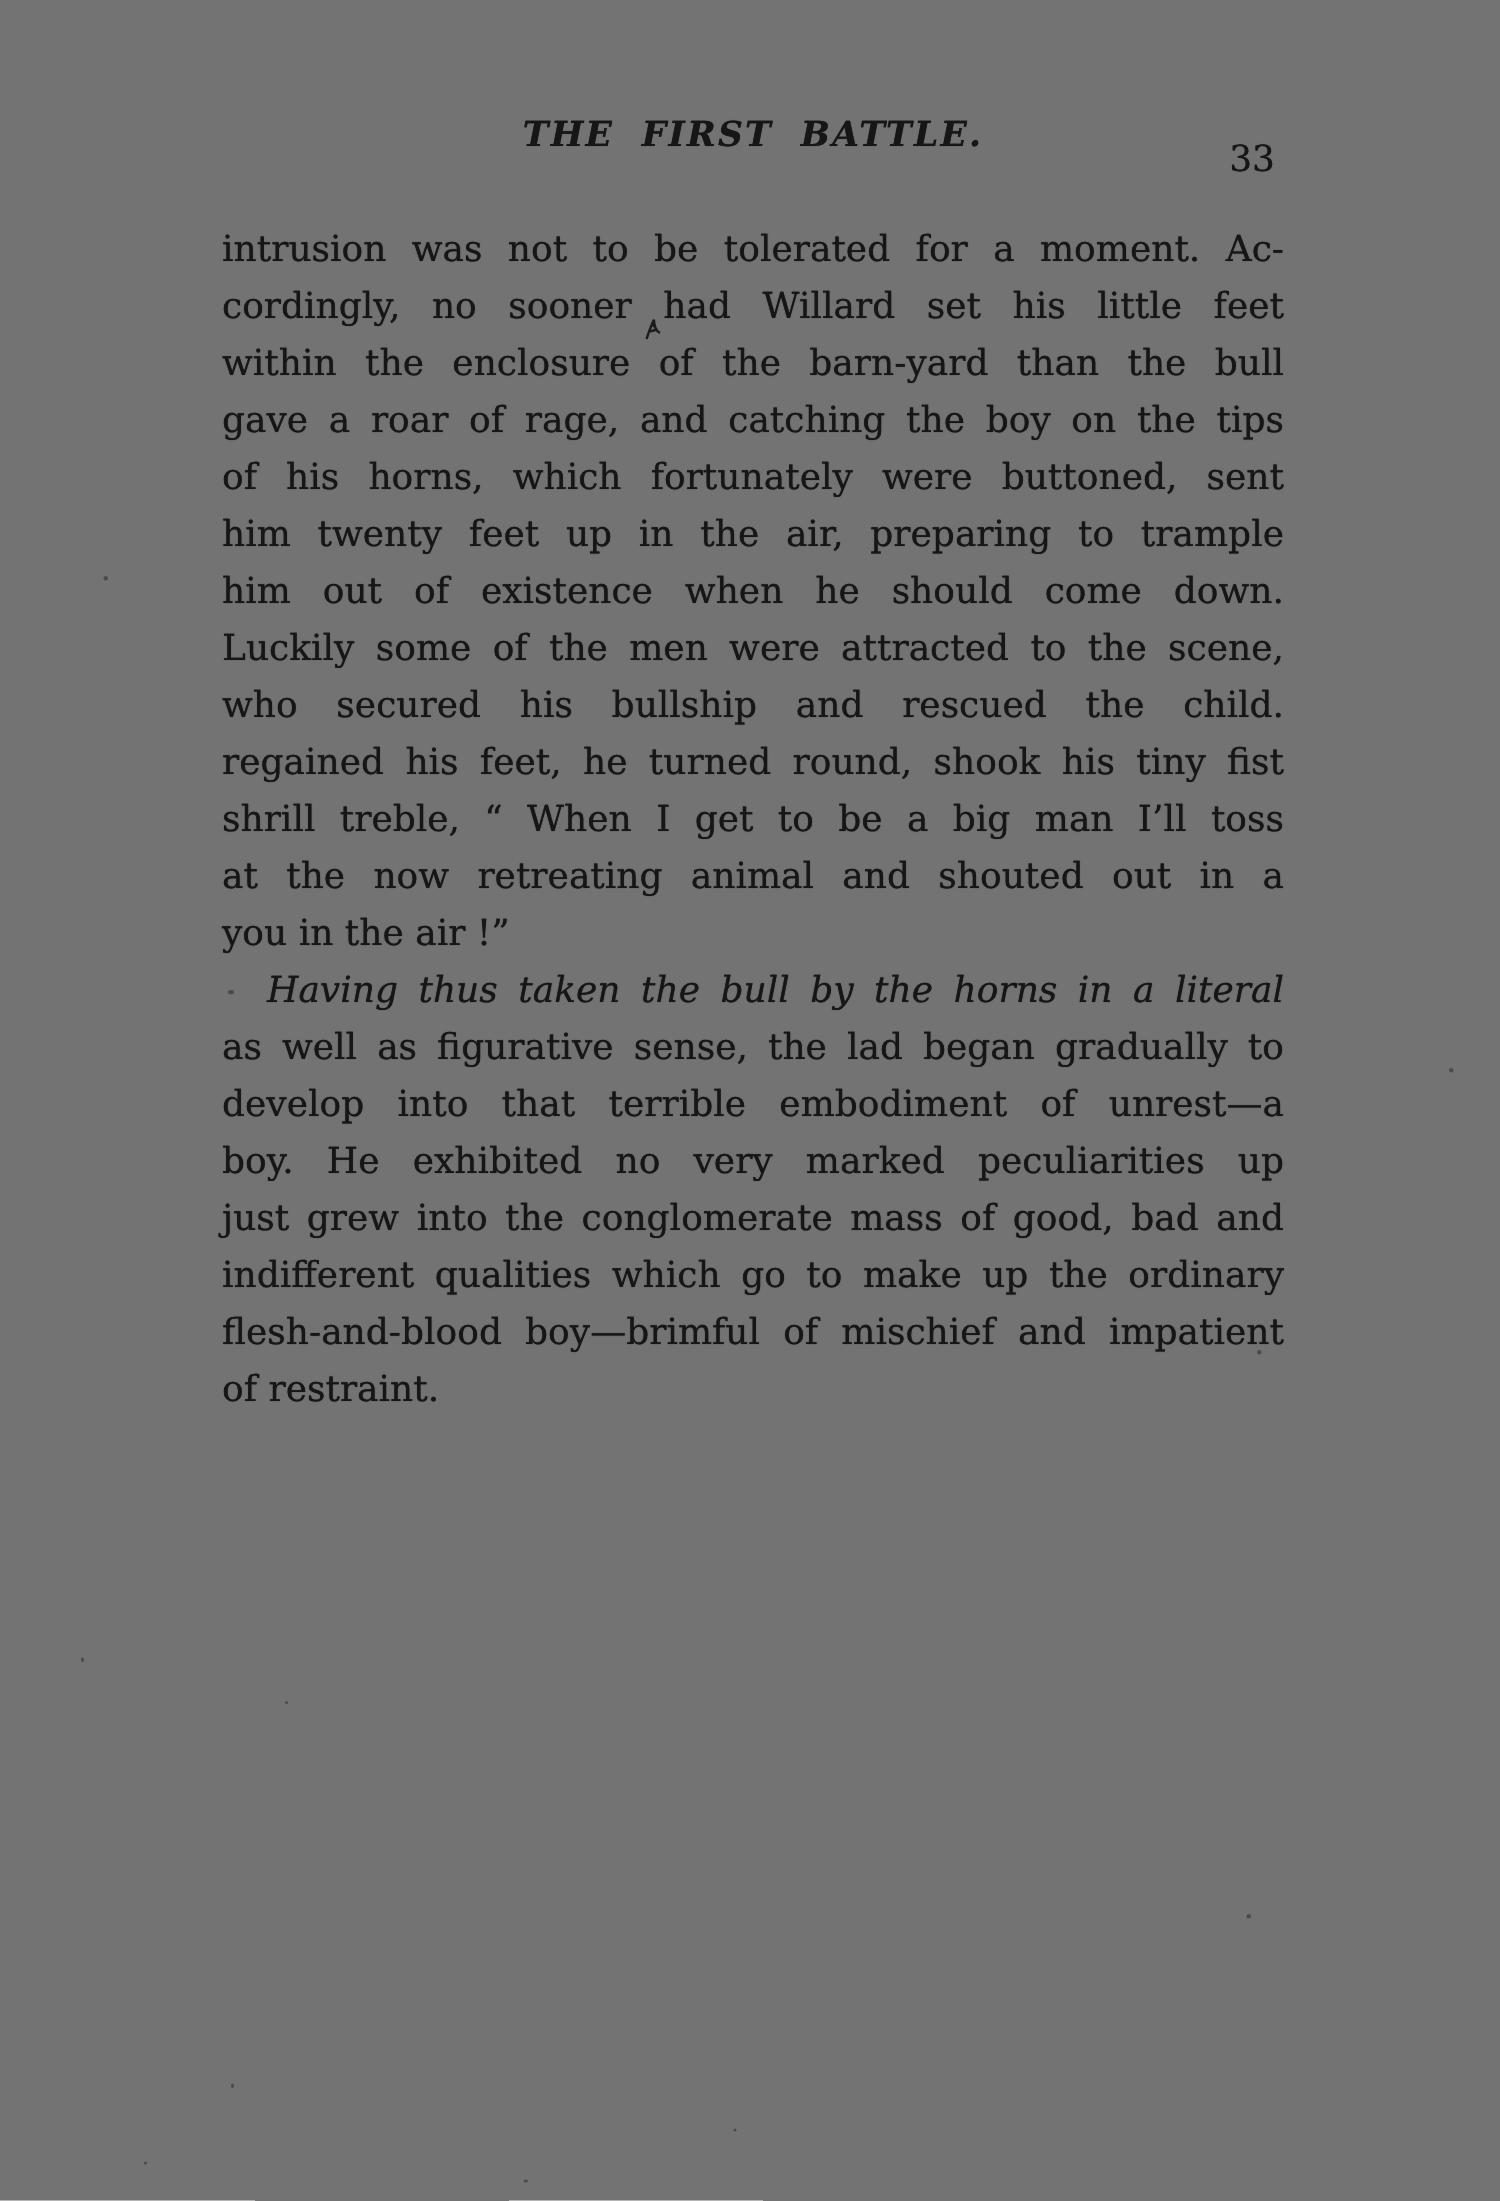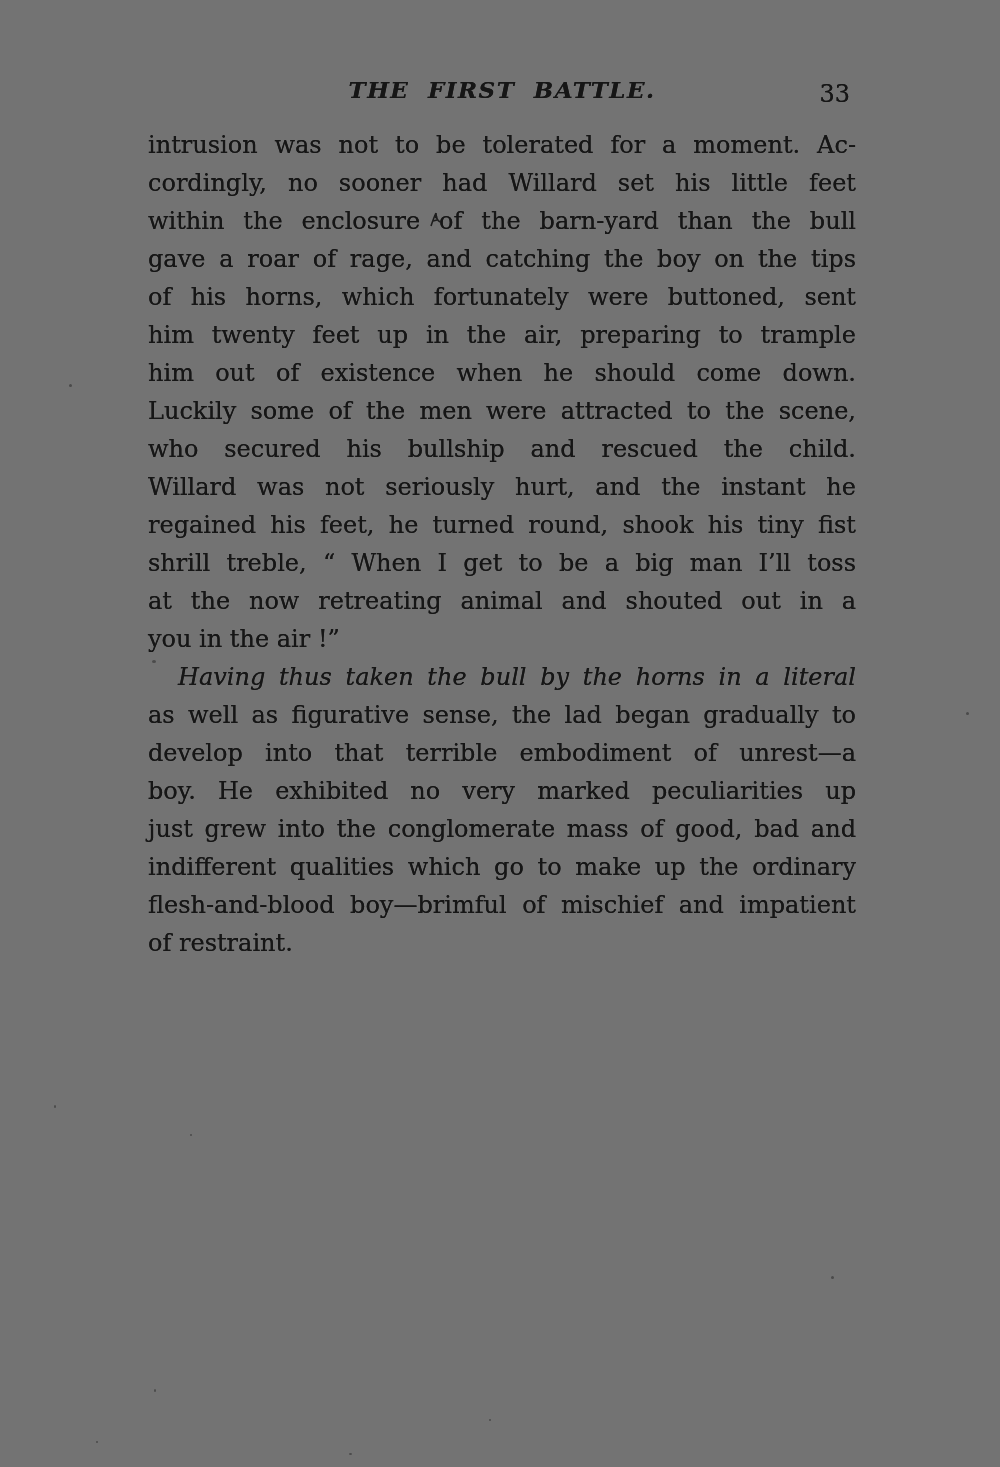--- a/index.html
+++ b/index.html
@@ -29,26 +29,26 @@
     text-align: center;
     font-style: italic;
     font-weight: bold;
     letter-spacing: 1.5px;
     word-spacing: 9px;
     text-shadow: 0 0 0.5px rgba(0,0,0,0.75);
   }
   .page-number {
     position: absolute;
     right: 6px;
-    top: 4px;
+    top: 16px;
     font-size: 24px;
     text-shadow: 0 0 0.5px rgba(0,0,0,0.75);
   }
   .page-body {
-    margin-top: 20px;
+    margin-top: 41px;
   }
   .paragraph { }
   .line {
     height: 38px;
     line-height: 38px;
     font-size: 24px;
     text-align: justify;
     text-align-last: justify;
     white-space: normal;
     text-shadow: 0 0 0.6px rgba(10,10,10,0.8);
@@ -84,21 +84,20 @@
         <div class="paragraph">
           <div class="line">intrusion was not to be tolerated for a moment.  Ac-</div>
           <div class="line">cordingly, no sooner had Willard set his little feet</div>
           <div class="line">within the enclosure of the barn-yard than the bull</div>
           <div class="line">gave a roar of rage, and catching the boy on the tips</div>
           <div class="line">of his horns, which fortunately were buttoned, sent</div>
           <div class="line">him twenty feet up in the air, preparing to trample</div>
           <div class="line">him out of existence when he should come down.</div>
           <div class="line">Luckily some of the men were attracted to the scene,</div>
           <div class="line">who secured his bullship and rescued the child.</div>
-          <div class="line">Willard was not seriously hurt, and the instant he</div>
           <div class="line">regained his feet, he turned round, shook his tiny fist</div>
           <div class="line">shrill treble, “ When I get to be a big man I’ll toss</div>
           <div class="line">at the now retreating animal and shouted out in a</div>
           <div class="line last">you in the air !”</div>
         </div>
         <div class="paragraph">
           <div class="line indent">Having thus taken the bull by the horns in a literal</div>
           <div class="line">as well as figurative sense, the lad began gradually to</div>
           <div class="line">develop into that terrible embodiment of unrest—a</div>
           <div class="line">boy.  He exhibited no very marked peculiarities up</div>

